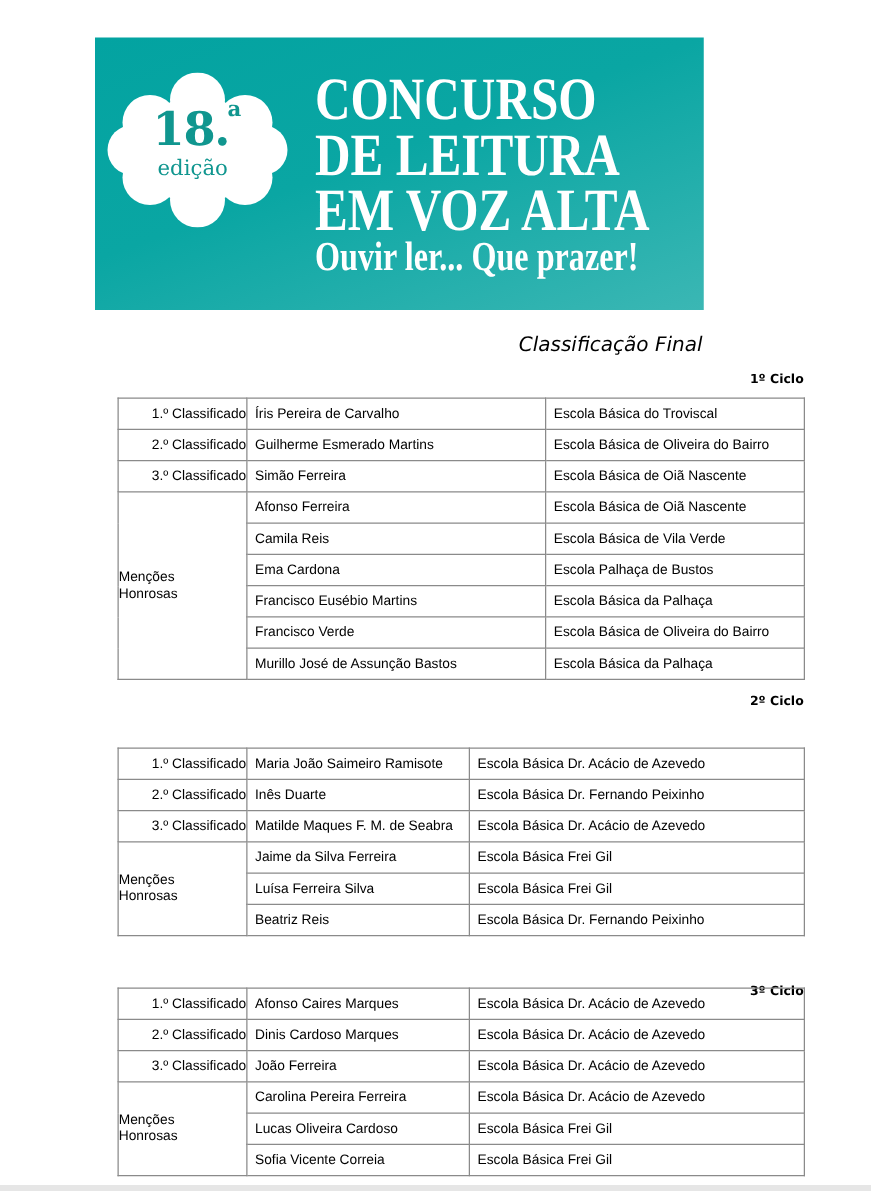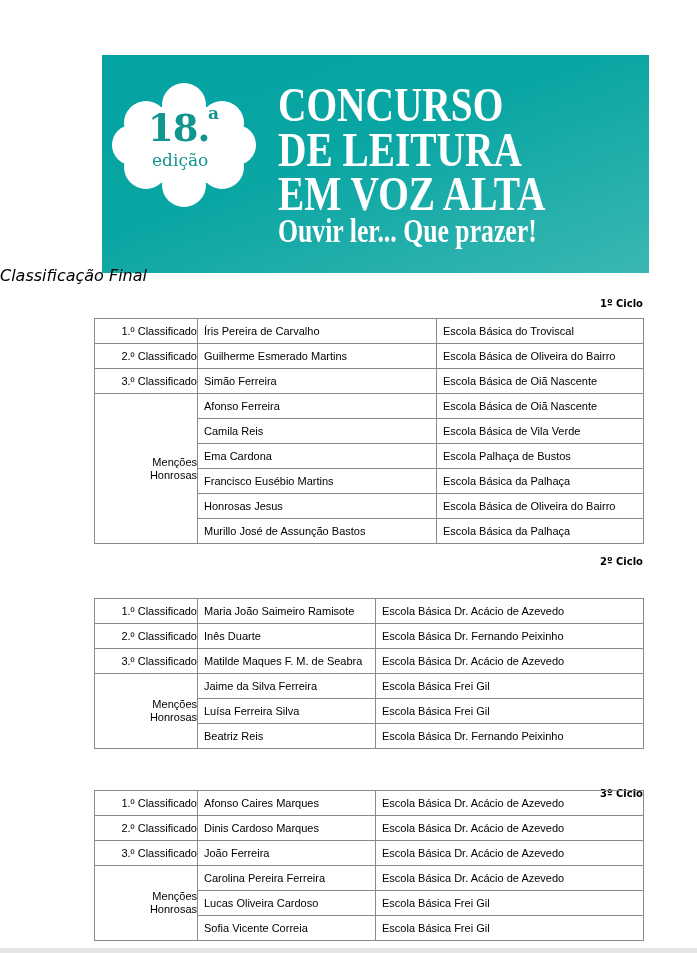--- a/index.html
+++ b/index.html
@@ -3,24 +3,23 @@
 <meta charset="utf-8">
 <style>
   html, body { margin: 0; padding: 0; }
   body {
     width: 697px; height: 953px; position: relative; overflow: hidden;
     background: #ffffff;
     font-family: "Liberation Sans", sans-serif;
   }
   .bottom-band { position: absolute; left: 0; right: 0; top: 948px; height: 5px; background: #e6e6e6; }
   .banner {
-    position: absolute; left: 102px; top: 30px; width: 547px; height: 218px;
+    position: absolute; left: 76px; top: 30px; width: 487px; height: 218px;
     background: linear-gradient(160deg, #03a3a1 0%, #0aa6a3 45%, #3bb7b4 100%);
     overflow: hidden;
-    margin-top: 25px;
   }
   .flower { position: absolute; left: 8px; top: 28px; width: 148px; height: 124px; }
   .flower svg { width: 100%; height: 100%; display: block; }
   .ed-num {
     position: absolute; left: 46px; top: 55px;
     font-family: "DejaVu Serif", serif; font-weight: bold; font-size: 37px; color: #10968f;
     line-height: 1; letter-spacing: -1px;
   }
   .ed-sup {
     position: absolute; left: 106px; top: 50px;
@@ -34,38 +33,38 @@
     position: absolute; left: 176px;
     font-family: "Liberation Serif", serif; font-weight: bold; color: #ffffff;
     line-height: 1; white-space: nowrap; transform-origin: left top;
   }
   .t1 { top: 26px; font-size: 48px; transform: scaleX(0.82); }
   .t2 { top: 71px; font-size: 48px; transform: scaleX(0.82); }
   .t3 { top: 115px; font-size: 48px; transform: scaleX(0.82); }
   .t4 { top: 160px; font-size: 33px; transform: scaleX(0.78); }
 
   .doc-title {
-    position: absolute; left: 0; width: 562px; top: 266px; text-align: left;
+    position: absolute; left: 0; width: 562px; top: 266px; text-align: right;
     font-family: "DejaVu Sans", sans-serif; font-style: italic; font-size: 16px; color: #000;
   }
   .cycle-heading {
     position: absolute; left: 94px; width: 549px; text-align: right;
     font-family: "DejaVu Sans", sans-serif; font-weight: bold; font-size: 10px; color: #000;
   }
   table.results {
     position: absolute; left: 94px; width: 549px;
     border-collapse: collapse; table-layout: fixed;
     font-family: "Liberation Sans", sans-serif; font-size: 11px; color: #000;
   }
   table.results td {
     border: 1px solid #8a8a8a; height: 24px; padding: 0 6px; vertical-align: middle;
     white-space: nowrap; overflow: hidden;
   }
   table.results td.place { text-align: right; padding: 0; }
-  table.results td.mentions { text-align: right; line-height: 13px; padding: 0; }
+  table.results td.mentions { text-align: left; line-height: 13px; padding: 0; }
   .calibri { font-family: Liberation Sans, sans-serif; font-size: 11px; }
 </style>
 </head>
 <body>
 
 <div class="banner">
   <div class="flower">
     <svg viewBox="0 0 148 124" xmlns="http://www.w3.org/2000/svg">
       <g fill="#ffffff">
         <circle cx="74" cy="62" r="44"></circle>
@@ -128,21 +127,21 @@
   </tr>
   <tr>
     <td>Ema Cardona</td>
     <td>Escola Palhaça de Bustos</td>
   </tr>
   <tr>
     <td>Francisco Eusébio Martins</td>
     <td>Escola Básica da Palhaça</td>
   </tr>
   <tr>
-    <td>Honrosas Jesus</td>
+    <td>Francisco Verde</td>
     <td>Escola Básica de Oliveira do Bairro</td>
   </tr>
   <tr>
     <td>Murillo José de Assunção Bastos</td>
     <td>Escola Básica da Palhaça</td>
   </tr>
 </tbody>
   </table>
 
 <div class="cycle-heading" style="top:556px;">2º Ciclo</div>

